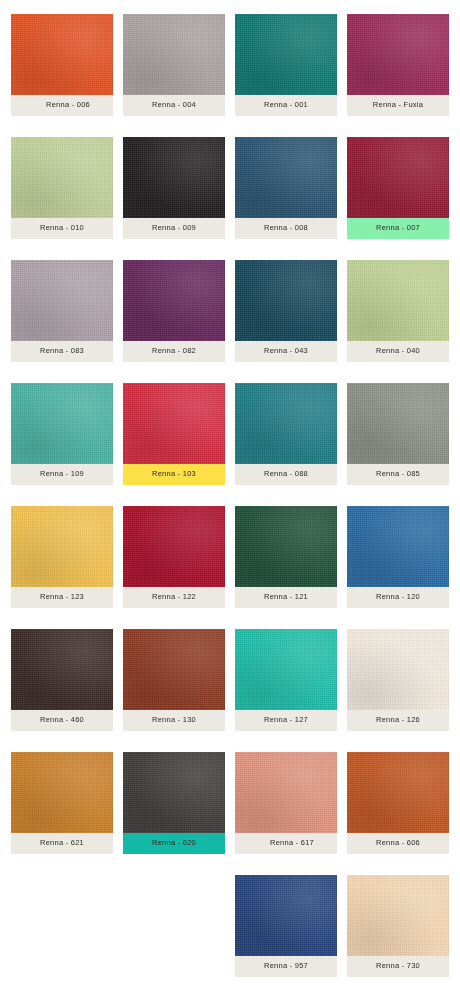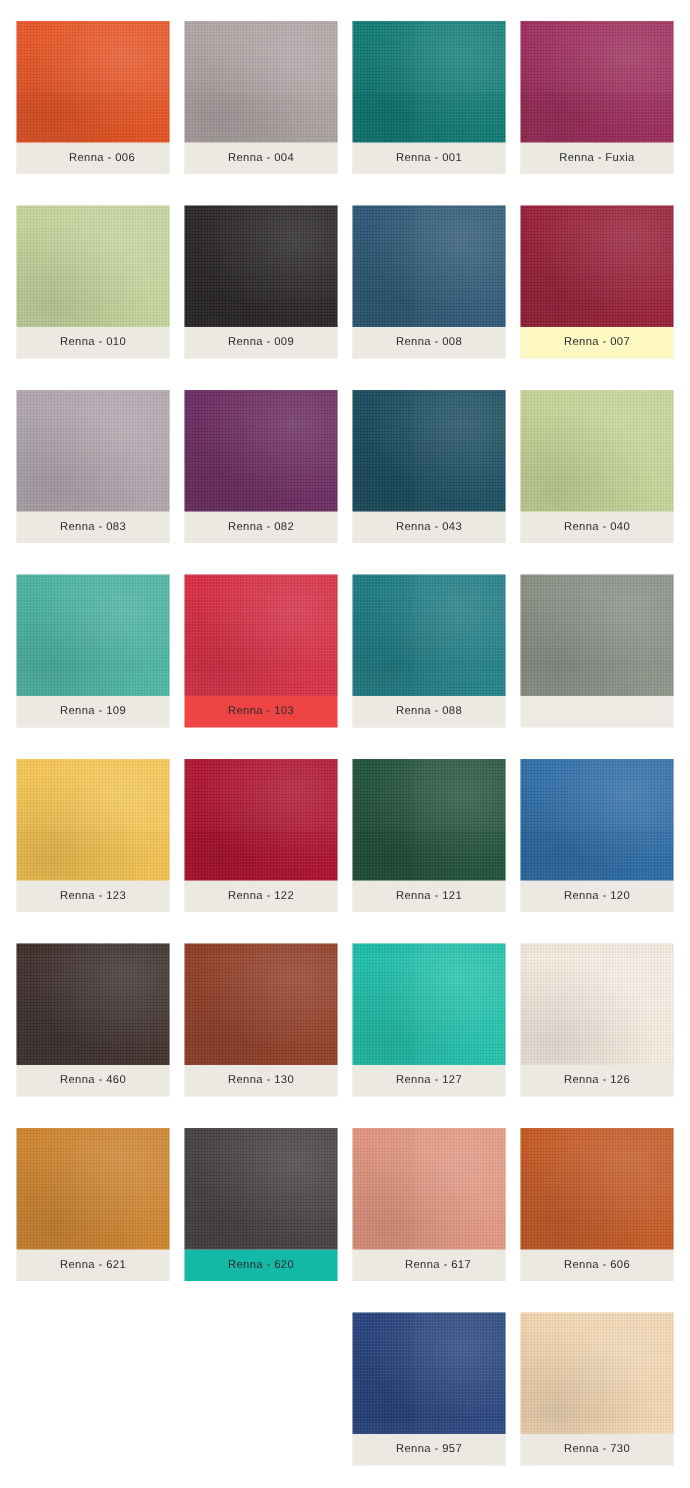--- a/index.html
+++ b/index.html
@@ -122,21 +122,21 @@
         </div>
       </div>
       <div class="swatch-card">
         <div class="swatch-color" style="background-color: rgb(42, 85, 116);"></div>
         <div class="swatch-label-band" style="background-color: rgb(235, 233, 226);">
           <span class="swatch-label" style="color: rgb(43, 43, 43);">Renna - 008</span>
         </div>
       </div>
       <div class="swatch-card">
         <div class="swatch-color" style="background-color: rgb(150, 26, 52);"></div>
-        <div class="swatch-label-band" style="background-color: #fef9c3;">
+        <div class="swatch-label-band" style="background-color: #86efac;">
           <span class="swatch-label" style="color: rgb(43, 43, 43);">Renna - 007</span>
         </div>
       </div>
     </div>
     <div class="swatch-row">
       <div class="swatch-card">
         <div class="swatch-color" style="background-color: rgb(176, 163, 171);"></div>
         <div class="swatch-label-band" style="background-color: rgb(235, 233, 226);">
           <span class="swatch-label" style="color: rgb(43, 43, 43);">Renna - 083</span>
         </div>
@@ -162,32 +162,35 @@
     </div>
     <div class="swatch-row">
       <div class="swatch-card">
         <div class="swatch-color" style="background-color: rgb(73, 181, 164);"></div>
         <div class="swatch-label-band" style="background-color: rgb(235, 233, 226);">
           <span class="swatch-label" style="color: rgb(43, 43, 43);">Renna - 109</span>
         </div>
       </div>
       <div class="swatch-card">
         <div class="swatch-color" style="background-color: rgb(217, 43, 67);"></div>
-        <div class="swatch-label-band" style="background-color: #ef4444;">
+        <div class="swatch-label-band" style="background-color: #fde047;">
           <span class="swatch-label" style="color: rgb(43, 43, 43);">Renna - 103</span>
         </div>
       </div>
       <div class="swatch-card">
         <div class="swatch-color" style="background-color: rgb(30, 126, 135);"></div>
         <div class="swatch-label-band" style="background-color: rgb(235, 233, 226);">
           <span class="swatch-label" style="color: rgb(43, 43, 43);">Renna - 088</span>
         </div>
       </div>
       <div class="swatch-card">
         <div class="swatch-color" style="background-color: rgb(139, 146, 135);"></div>
+        <div class="swatch-label-band" style="background-color: rgb(235, 233, 226);">
+          <span class="swatch-label" style="color: rgb(43, 43, 43);">Renna - 085</span>
+        </div>
       </div>
     </div>
     <div class="swatch-row">
       <div class="swatch-card">
         <div class="swatch-color" style="background-color: rgb(245, 196, 78);"></div>
         <div class="swatch-label-band" style="background-color: rgb(235, 233, 226);">
           <span class="swatch-label" style="color: rgb(43, 43, 43);">Renna - 123</span>
         </div>
       </div>
       <div class="swatch-card">

